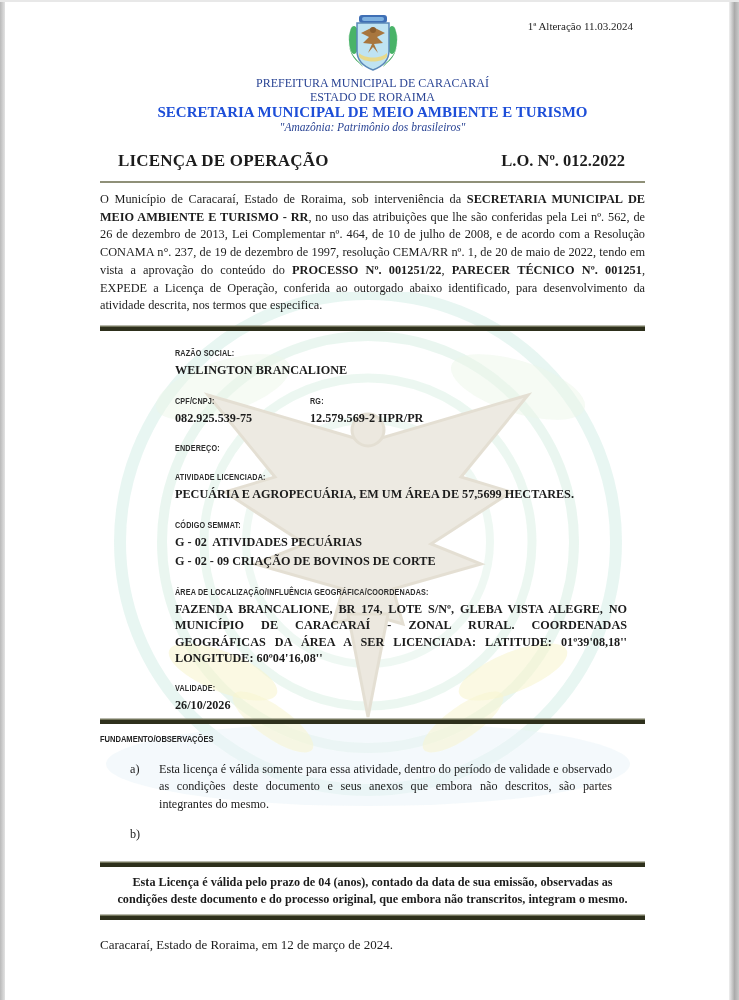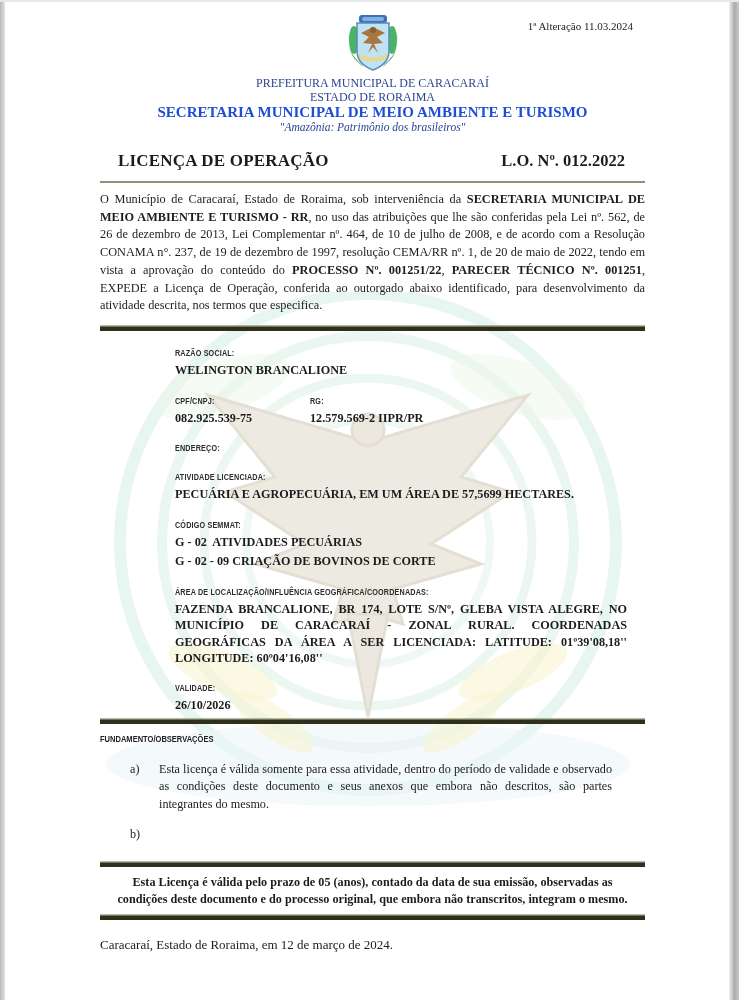--- a/index.html
+++ b/index.html
@@ -181,19 +181,19 @@
     <div class="obs-item">
       <span class="obs-marker">a)</span>
       <span class="obs-text">Esta licença é válida somente para essa atividade, dentro do período de validade e observado as condições deste documento e seus anexos que embora não descritos, são partes integrantes do mesmo.</span>
     </div>
 
     <div class="obs-item" style="margin-top:13px;">
       <span class="obs-marker">b)</span>
     </div>
 
     <div class="rule-thick" style="margin-top:20px;"></div>
-    <div class="validity">Esta Licença é válida pelo prazo de 05 (anos), contado da data de sua emissão, observadas as condições deste documento e do processo original, que embora não transcritos, integram o mesmo.</div>
+    <div class="validity">Esta Licença é válida pelo prazo de 04 (anos), contado da data de sua emissão, observadas as condições deste documento e do processo original, que embora não transcritos, integram o mesmo.</div>
     <div class="rule-thick"></div>
 
     <div class="dateline">Caracaraí, Estado de Roraima, em 12 de março de 2024.</div>
 
   </div>
 </div>
 
 </body></html>

